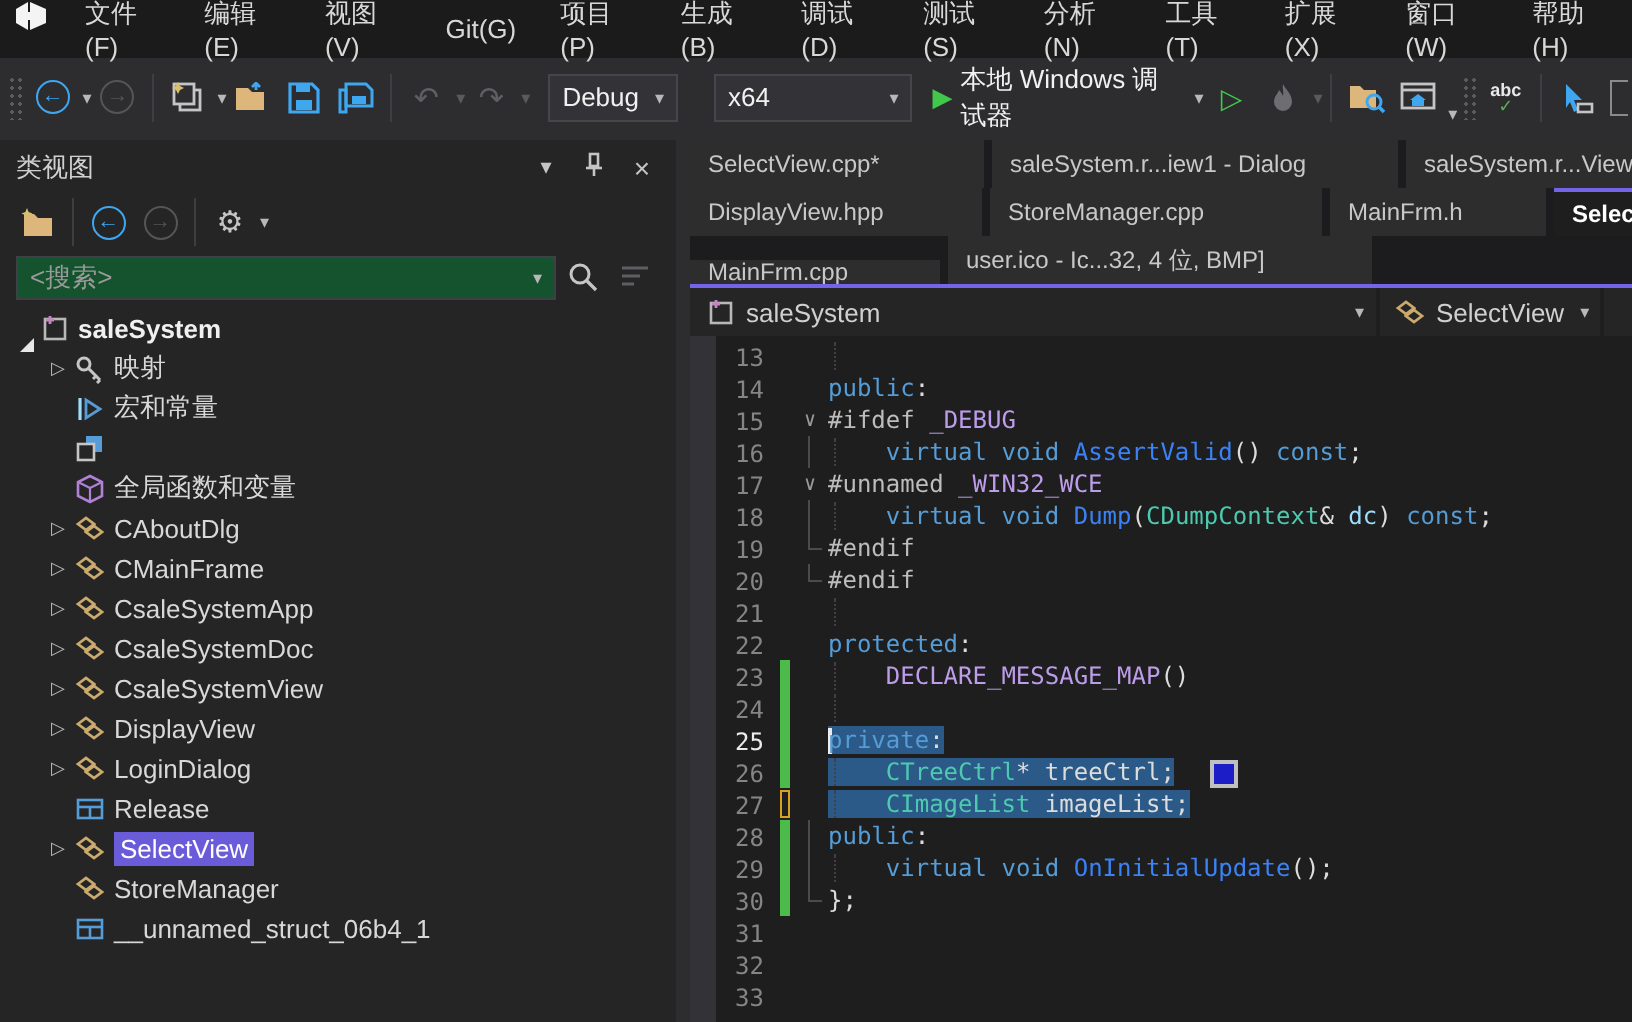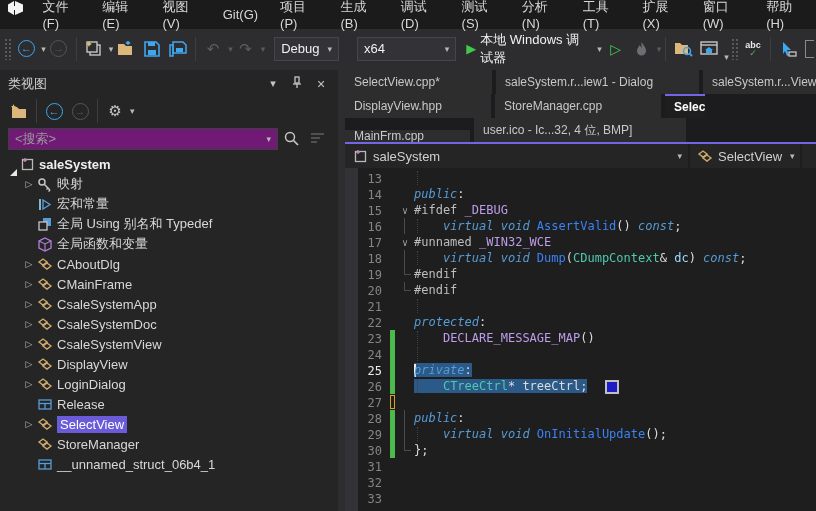--- a/index.html
+++ b/index.html
@@ -41,21 +41,21 @@
   
   #content { display:flex; height:441px; margin-top:2px; }
 
   
   #classview { width:338px; background:#252526; display:flex; flex-direction:column; }
   .cv-header { height:27px; display:flex; align-items:center; padding:0 8px; font-size:13px; color:#d0d0d0; }
   .cv-header .sp { flex:1; }
   .cv-hbtn { width:18px; text-align:center; color:#c5c5c5; font-size:11px; margin-left:6px; }
   .cv-tools { height:28px; display:flex; align-items:center; padding:0 6px; }
   .cv-search { height:27px; display:flex; align-items:center; padding:0 8px; }
-  .search-box { flex:1; height:22px; background:#701a75; border:1px solid #3f3f46; display:flex; align-items:center;
+  .search-box { flex:1; height:22px; background:#14532d; border:1px solid #3f3f46; display:flex; align-items:center;
                 padding:0 6px; color:#9a9a9a; font-size:13px; }
   .search-box .caret { margin-left:auto; }
   .cv-tree { flex:1; overflow:hidden; font-size:13px; padding-top:2px; }
   .tree-row { height:20px; display:flex; align-items:center; white-space:nowrap; }
   .tree-row .exp { width:14px; text-align:center; font-size:9px; color:#b8b8b8; flex:none; }
   .exp-open { width:0; height:0; border-left:7px solid transparent; border-bottom:7px solid #e8e8e8; margin-left:4px; }
   .tree-ico { width:17px; height:16px; flex:none; display:flex; align-items:center; justify-content:center; margin-right:4px; }
   .tree-label { color:#d8d8d8; }
   .tree-label.bold { font-weight:bold; color:#f0f0f0; }
   .tree-label.selected { background:#6a5bd8; color:#ffffff; padding:1px 3px; }
@@ -87,21 +87,21 @@
   .lfold { width:18px; height:16px; flex:none; position:relative; color:#9a9a9a; font-size:10px;
            display:flex; align-items:center; justify-content:center; }
   .fold-vline { position:absolute; left:8px; top:0; bottom:0; width:0; border-left:1px solid #4b4b4f; }
   .fold-end { position:absolute; left:8px; top:0; height:9px; width:7px; border-left:1px solid #4b4b4f; border-bottom:1px solid #4b4b4f; }
   .ltext { flex:1; white-space:pre; position:relative; color:#dcdcdc; height:16px; line-height:16px; }
   .guide { position:absolute; left:3px; top:1px; bottom:1px; width:0; border-left:1px dotted #404045; }
   .sel { background:#2b5a88; }
   .cursor-bar { display:inline-block; width:1.5px; height:13px; background:#ececec; vertical-align:text-bottom; margin-right:-1.5px; }
   .box-widget { display:inline-block; width:14px; height:14px; background:#1d1dc8; border:2px solid #bfbfbf;
                 margin-left:18px; vertical-align:middle; }
-  .tk-kw  { color:#569cd6;font-style:italic; }
+  .tk-kw  { color:#569cd6; }
   .tk-pp  { color:#bdbdbd; }
   .tk-mac { color:#bd9cea; }
   .tk-fn  { color:#3b82f6; }
   .tk-ty  { color:#4ec9b0; }
   .tk-par { color:#9cdcfe; }
   .tk-pl  { color:#dcdcdc; }
 </style>
 </head>
 <body>
 
@@ -317,21 +317,20 @@
           <span class="tree-label">宏和常量</span>
         </div>
         <div class="tree-row" style="padding-left: 22px;">
           <span class="exp"></span>
           <span class="tree-ico">
             <svg width="14" height="14" viewBox="0 0 14 14">
               <rect x="5" y="1" width="8" height="8" fill="#569cd6"></rect>
               <rect x="1" y="5" width="8" height="8" fill="#252526" stroke="#c5c5c5" stroke-width="1.3"></rect>
             </svg>
           </span>
-          <span class="tree-label">全局 Using 别名和 Typedef</span>
         </div>
         <div class="tree-row" style="padding-left: 22px;">
           <span class="exp"></span>
           <span class="tree-ico">
             <svg width="14" height="15" viewBox="0 0 14 15">
               <path d="M7,1 L13,4 L13,11 L7,14 L1,11 L1,4 Z" fill="none" stroke="#b180d7" stroke-width="1.3"></path>
               <path d="M1,4 L7,7 L13,4 M7,7 L7,14" fill="none" stroke="#b180d7" stroke-width="1.1"></path>
             </svg>
           </span>
           <span class="tree-label">全局函数和变量</span>
@@ -484,20 +483,21 @@
 
   <div id="editor">
     <div class="tabrow" id="tabrow0">
         <div class="tab" style="width: 147px;">SelectView.cpp*</div>
         <div class="tab" style="width: 203px;">saleSystem.r...iew1 - Dialog</div>
         <div class="tab" style="width: 113px;">saleSystem.r...View</div>
       </div>
     <div class="tabrow" id="tabrow1">
         <div class="tab" style="width: 146px;">DisplayView.hpp</div>
         <div class="tab" style="width: 166px;">StoreManager.cpp</div>
+        <div class="tab" style="width: 108px;">MainFrm.h</div>
         <div class="tab active" style="width: 40px;">SelectVi</div>
       </div>
     <div class="tabrow" id="tabrow2">
         <div class="tab" style="width: 125px; margin-top: 12px;">MainFrm.cpp</div>
         <div class="tab" style="width: 212px;">user.ico - Ic...32, 4 位, BMP]</div>
       </div>
     <div class="accent-line"></div>
     <div class="navbar">
       <span class="nav-combo first">
         <span class="tree-ico" id="nav-project-icon">
@@ -623,20 +623,21 @@
           </span>
           <span class="lfold"></span>
           <div class="ltext"><span class="guide"></span><span class="sel"><span class="tk-pl">    </span><span class="tk-ty">CTreeCtrl</span><span class="tk-pl">*</span><span class="tk-pl"> treeCtrl</span><span class="tk-pl">;</span></span><span class="box-widget"></span></div>
         </div>
         <div class="cline">
           <span class="lnum">27</span>
           <span class="lbar">
             <div class="bar-orange"></div>
           </span>
           <span class="lfold"></span>
+          <div class="ltext"><span class="guide"></span><span class="sel"><span class="tk-pl">    </span><span class="tk-ty">CImageList</span><span class="tk-pl"> imageList</span><span class="tk-pl">;</span></span></div>
         </div>
         <div class="cline">
           <span class="lnum">28</span>
           <span class="lbar">
             <div class="bar-green"></div>
           </span>
           <span class="lfold">
             <div class="fold-vline"></div>
           </span>
           <div class="ltext"><span class="tk-kw">public</span><span class="tk-pl">:</span></div>

